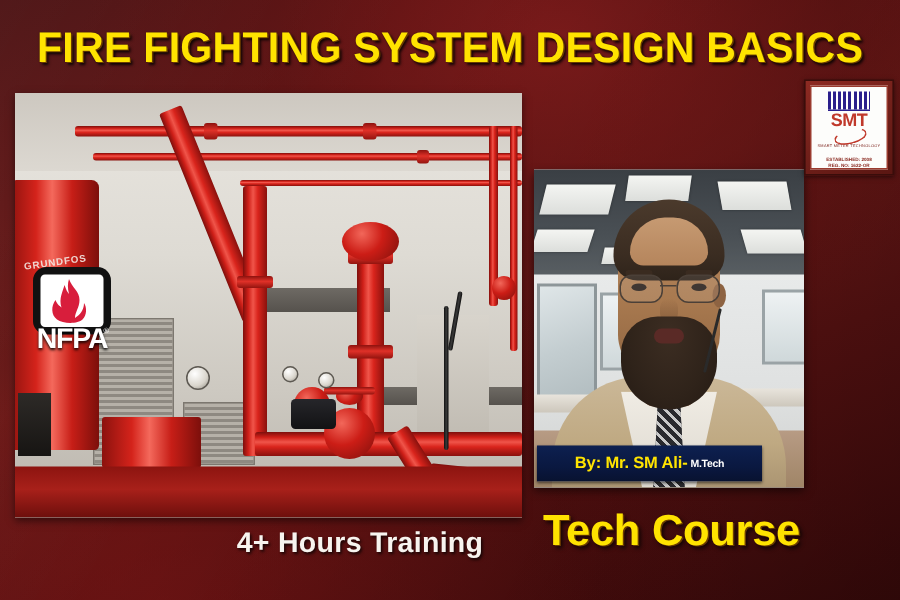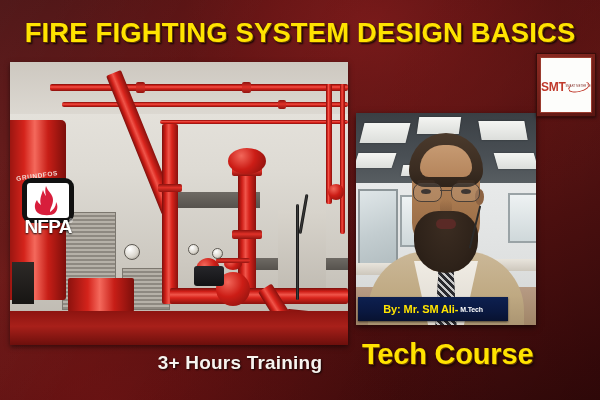--- a/index.html
+++ b/index.html
@@ -59,20 +59,21 @@
     border: 1px solid #3a0d0a;
     box-shadow: 0 1px 3px rgba(0,0,0,0.55);
     z-index: 7;
   }
   .smt-inner {
     position: absolute;
     inset: 3px;
     background: #fdfdfb;
     border: 1px solid #9a3b2e;
     display: flex;
+    flex-direction: column;
     align-items: center;
     justify-content: flex-start;
     padding-top: 3px;
     box-sizing: border-box;
     overflow: hidden;
   }
   .smt-bars {
     width: 28px;
     height: 13px;
     background: repeating-linear-gradient(90deg,
@@ -608,16 +609,16 @@
     <div class="p-beard"></div>
     <div class="p-mouth"></div>
     <div class="p-mic"></div>
   </div>
 
   <div class="name-banner">
     <span class="nm">By: Mr. SM Ali-</span>
     <span class="deg">M.Tech</span>
   </div>
 
-  <div class="hours">3+ Hours Training</div>
+  <div class="hours">4+ Hours Training</div>
   <div class="free">Tech Course</div>
 
 </div>
 
 </body></html>

